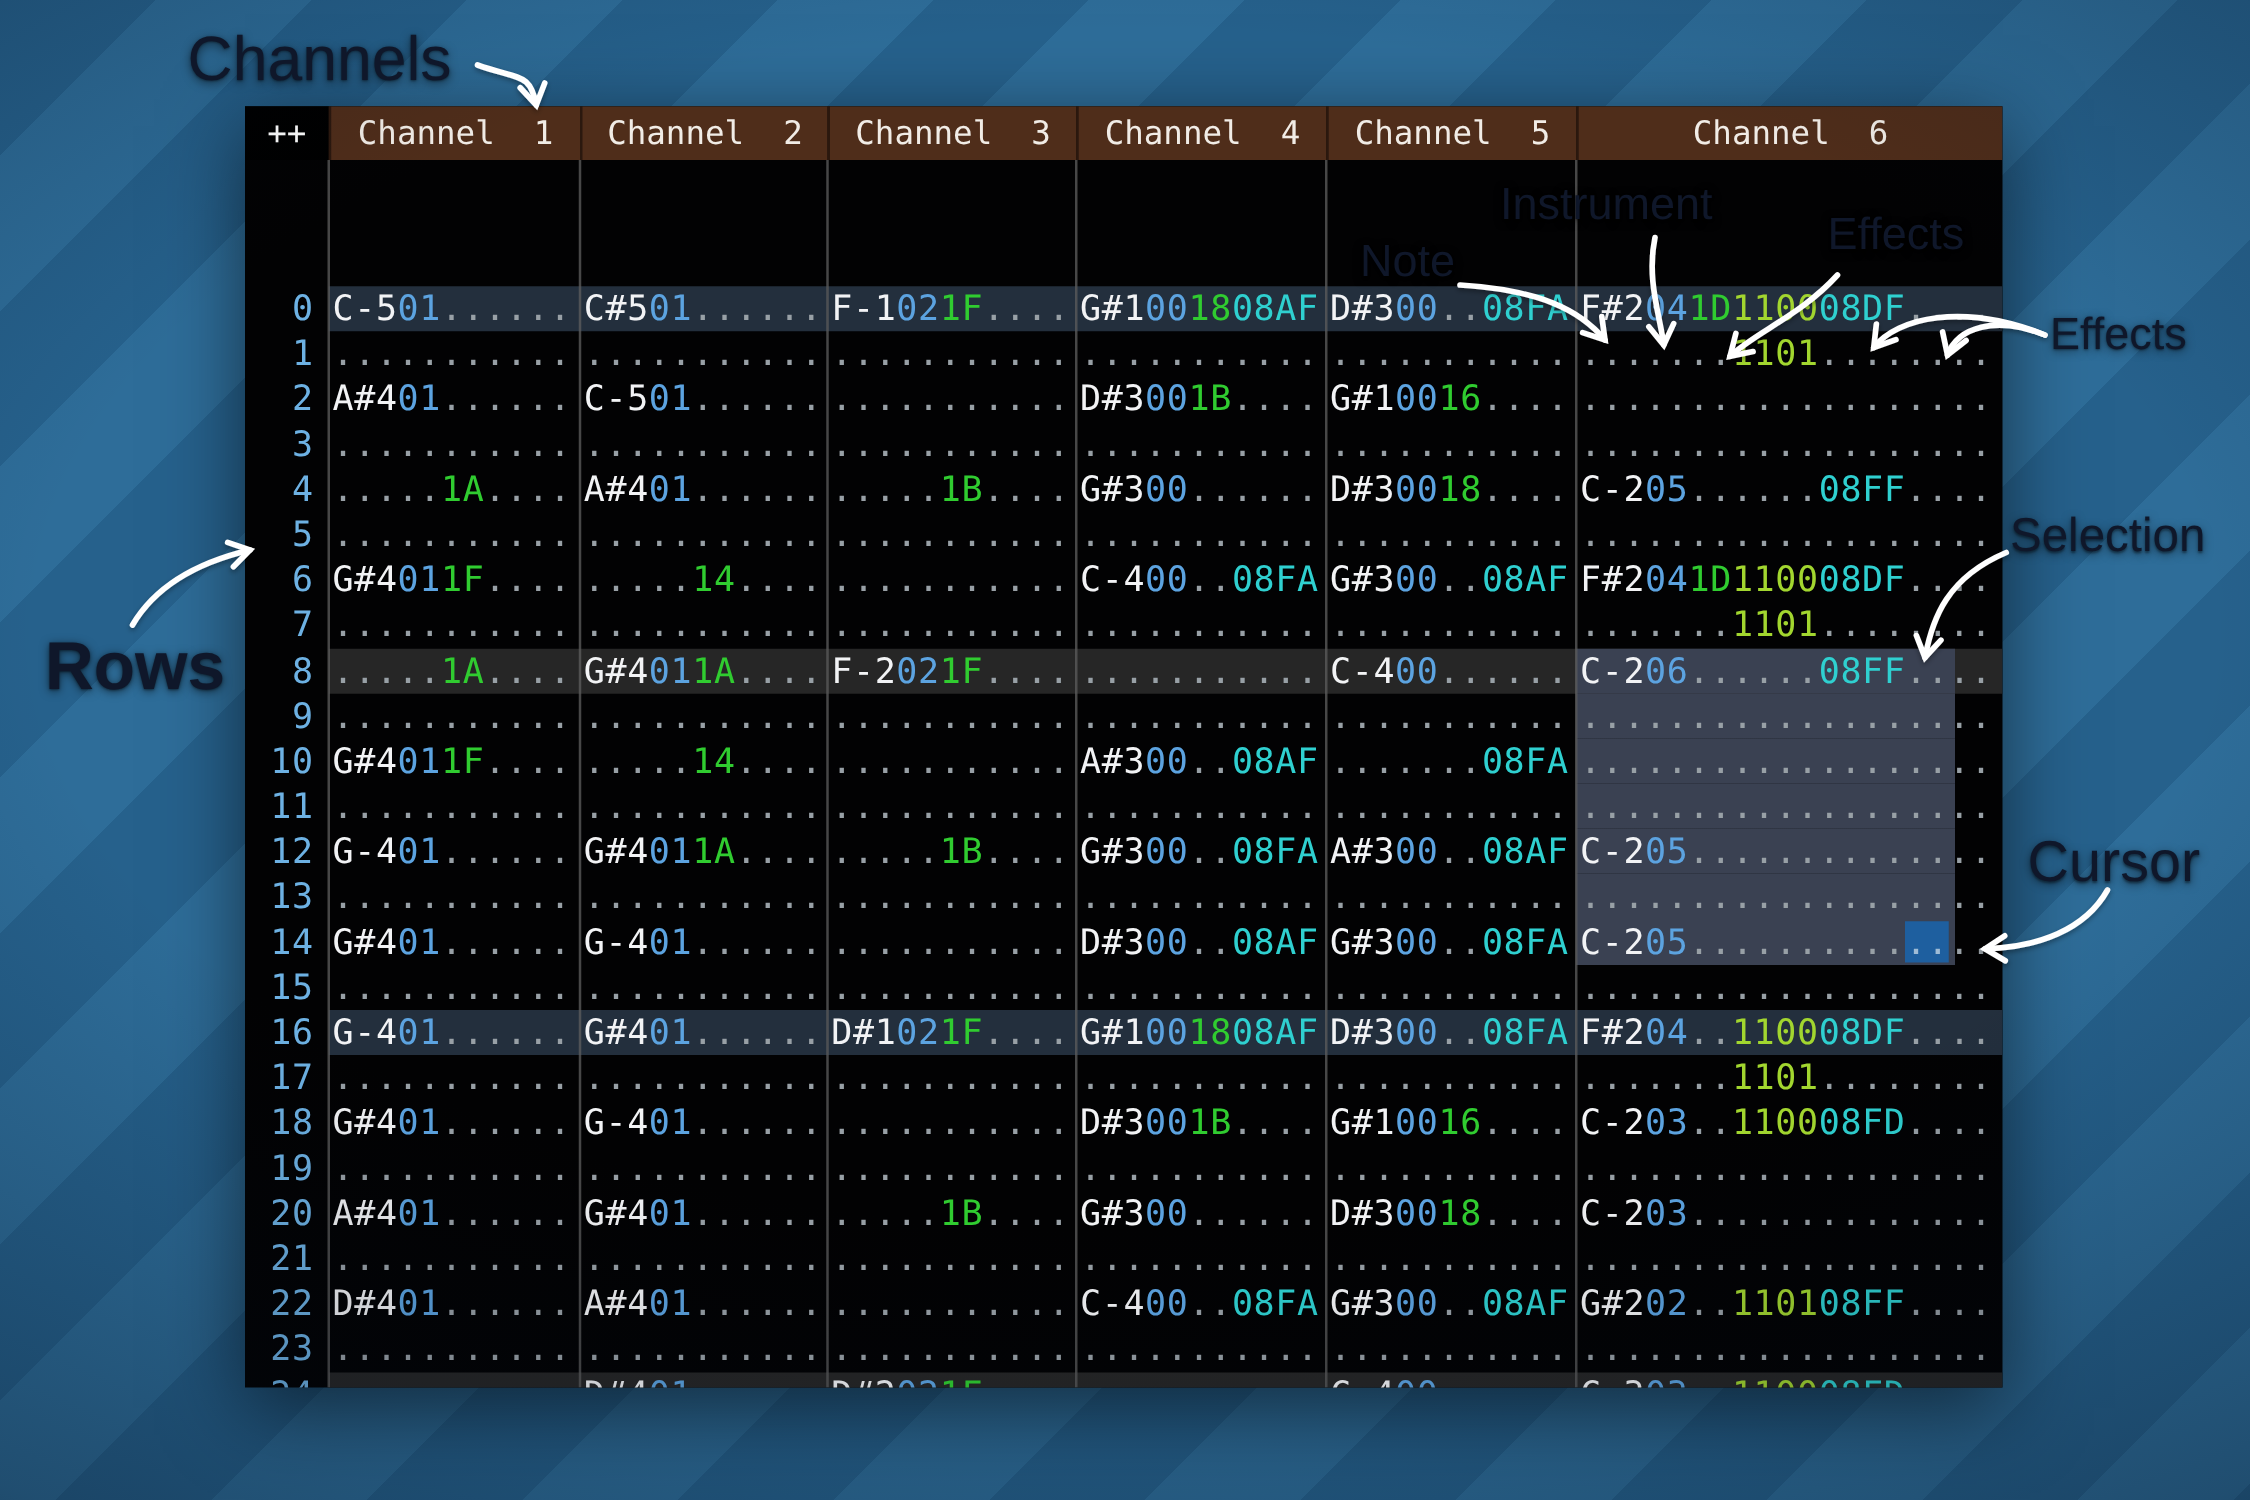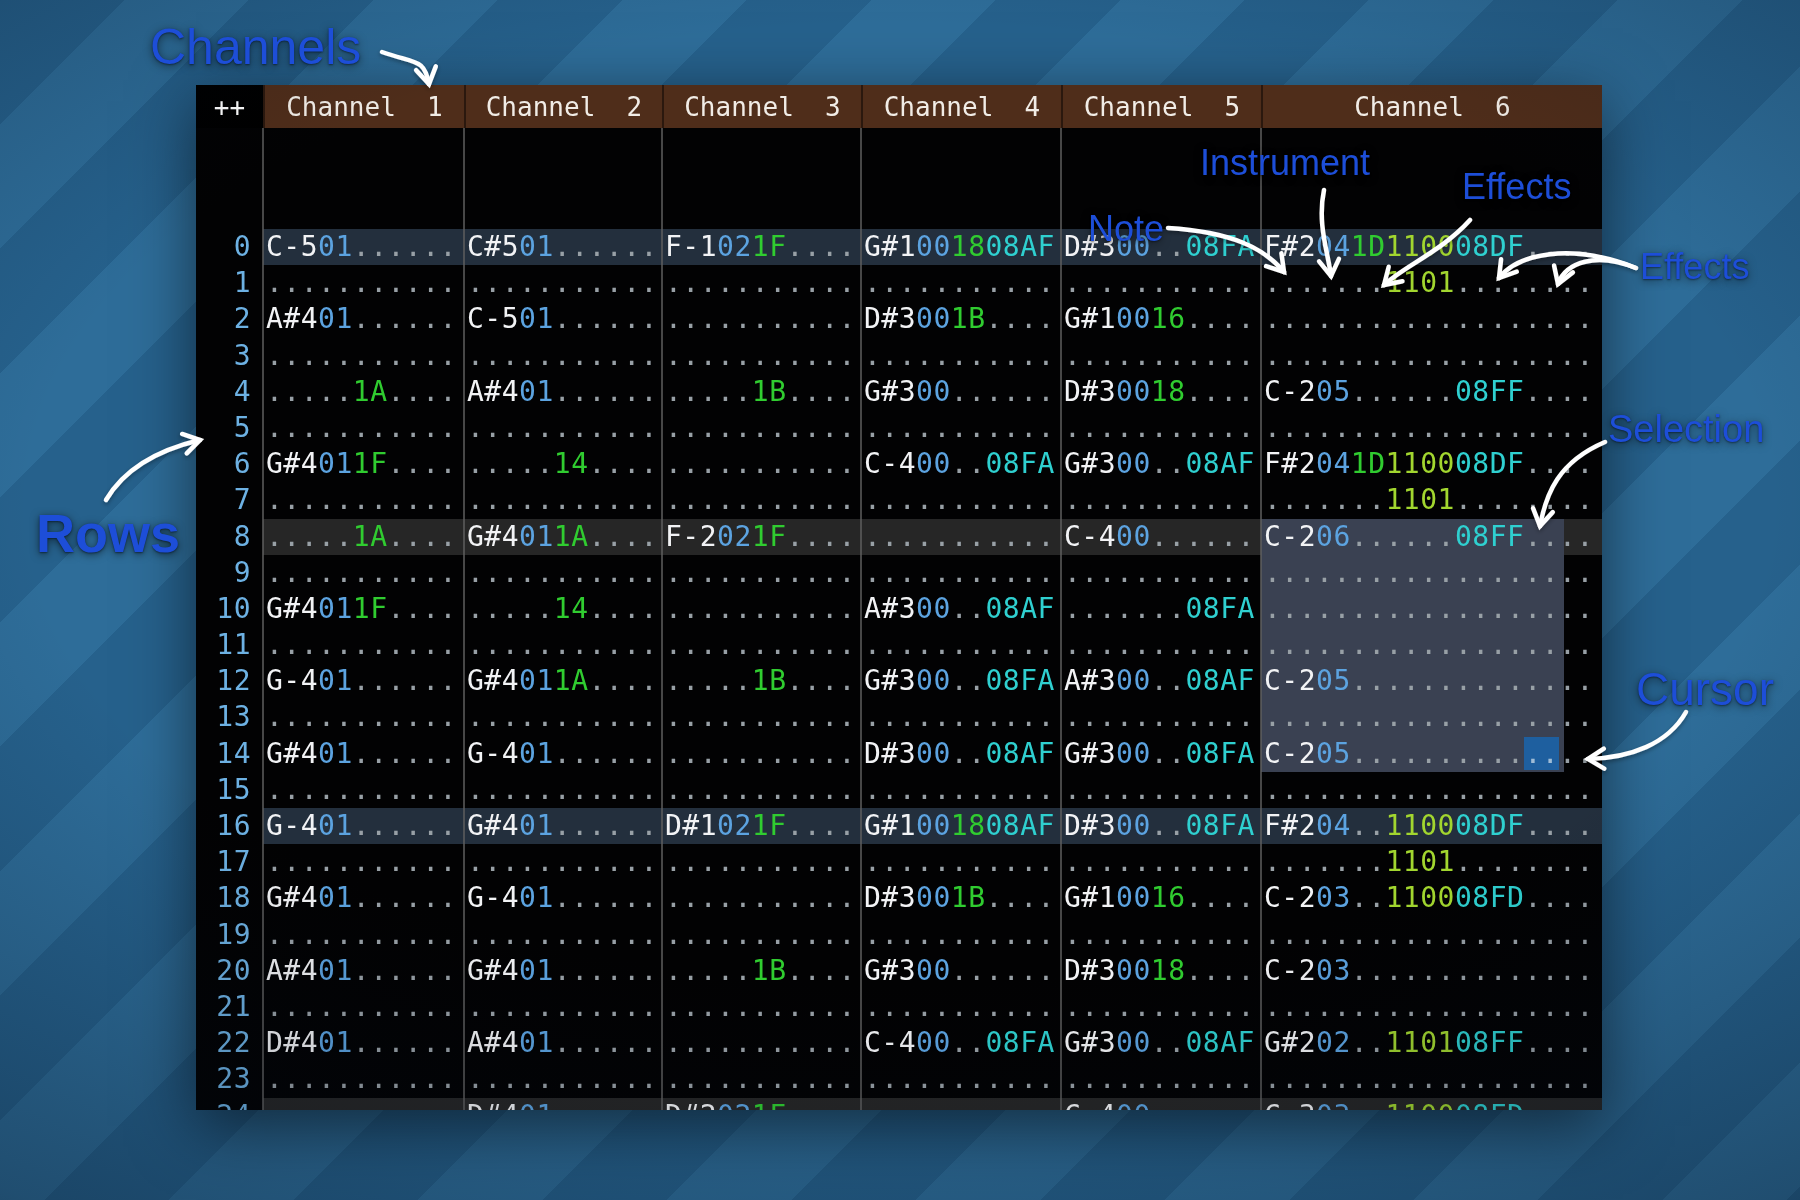--- a/index.html
+++ b/index.html
@@ -48,21 +48,21 @@
   .seg-i{color:#5ca3e0}
   .seg-v{color:#30cc30}
   .seg-l{color:#a2d62f}
   .seg-e{color:#2fd0d0}
   .seg-d{color:#98a0a6}
   .seg-c{color:#9fbcd6;background:#1e5f9f;}
   .seps{position:absolute;top:43px;bottom:0;left:0;right:0;pointer-events:none;z-index:3;}
   .sep{position:absolute;top:0;bottom:0;width:2px;background:rgba(95,95,95,0.75);}
   
   .ann{
-    position:absolute;color:#1d4ed8;z-index:6;pointer-events:none;
+    position:absolute;color:#0f172a;z-index:6;pointer-events:none;
     text-shadow:0 2px 8px rgba(0,0,0,0.55),0 1px 2px rgba(0,0,0,0.45);
   }
   .ann-big{font-size:50px;}
   .ann-small{font-size:36px;}
   #arrows{position:absolute;inset:0;z-index:5;pointer-events:none;}
 </style>
 </head>
 <body>
 
 <div class="tracker">
@@ -108,26 +108,26 @@
     <div class="sep" style="left:267px"></div>
     <div class="sep" style="left:465px"></div>
     <div class="sep" style="left:664px"></div>
     <div class="sep" style="left:864px"></div>
     <div class="sep" style="left:1064px"></div>
   </div>
 </div>
 
 <div class="ann ann-big" style="left:150px;top:18px;">Channels</div>
 <div class="ann ann-big" style="left:36px;top:502px;font-size:54px;font-weight:bold;">Rows</div>
-<div class="ann ann-small" style="left:1088px;top:208px;">Note</div>
+<div class="ann ann-small" style="left:1088px;top:188px;">Note</div>
 <div class="ann ann-small" style="left:1200px;top:142px;">Instrument</div>
 <div class="ann ann-small" style="left:1462px;top:166px;">Effects</div>
 <div class="ann ann-small" style="left:1640px;top:246px;text-align:right;">Effects</div>
 <div class="ann" style="left:1608px;top:408px;font-size:38px;">Selection</div>
-<div class="ann" style="left:1622px;top:662px;font-size:46px;margin-left:14px;">Cursor</div>
+<div class="ann" style="left:1622px;top:662px;font-size:46px;">Cursor</div>
 
 <svg id="arrows" width="1800" height="1200" viewBox="0 0 1800 1200">
   <defs>
     <marker id="ah" markerUnits="userSpaceOnUse" markerWidth="30" markerHeight="30" refX="20" refY="13" orient="auto">
       <path d="M4,3 L20,13 L4,23" fill="none" stroke="#ffffff" stroke-width="4.5" stroke-linecap="round"></path>
     </marker>
     <filter id="ds" x="-20%" y="-20%" width="140%" height="140%">
       <feDropShadow dx="0" dy="2" stdDeviation="2" flood-color="#000000" flood-opacity="0.35"></feDropShadow>
     </filter>
   </defs>

